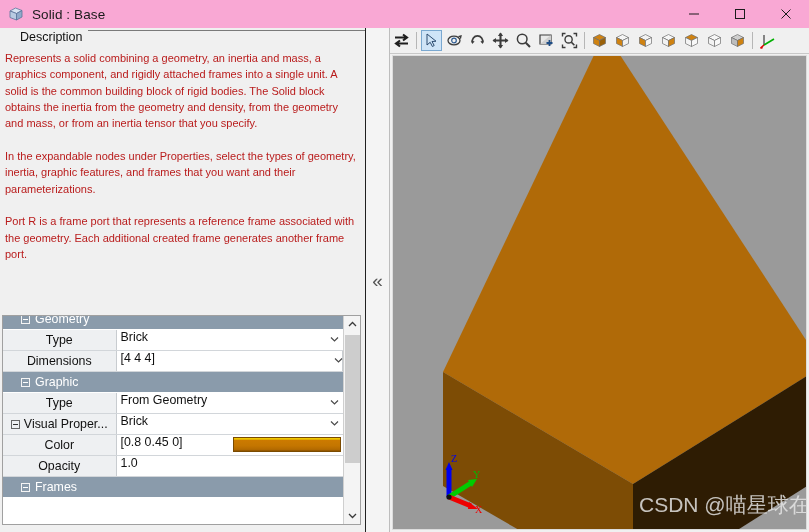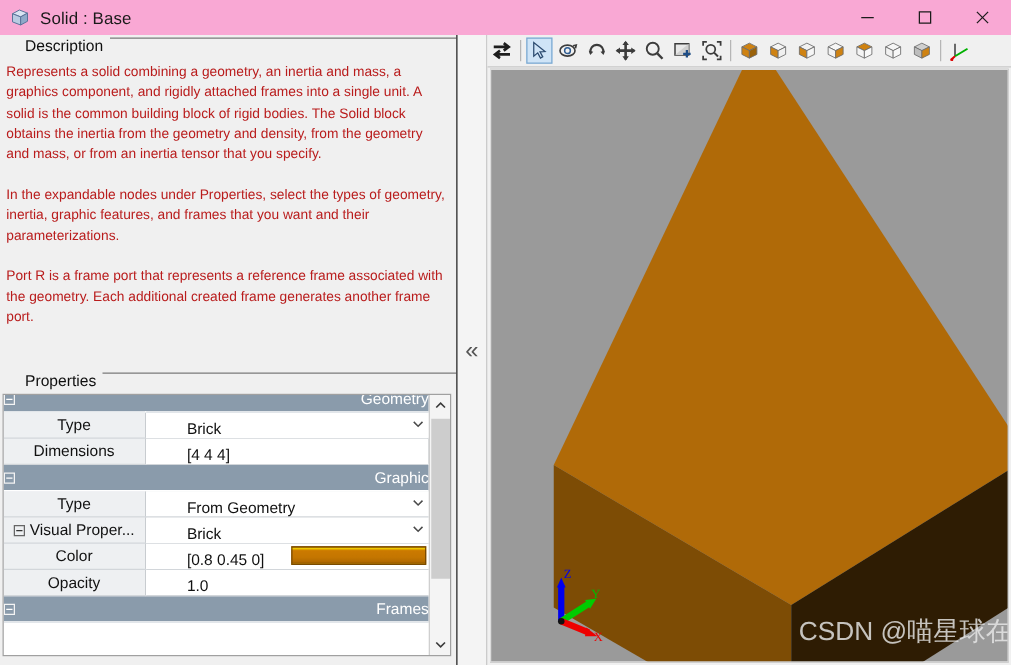--- a/index.html
+++ b/index.html
@@ -68,21 +68,21 @@
     border-collapse:collapse;
     table-layout:fixed;
     font-size:12.4px;
   }
   #proptable td { padding:0; height:20px; }
   .node-row td {
     background:#8a9bab; color:#ffffff;
     border-bottom:1px solid #ffffff;
     font-size:12.4px;
   }
-  .node-row.lvl1 .node-cell { padding-left:0;justify-content:space-between; }
+  .node-row.lvl1 .node-cell { padding-left:18px; }
   .node-row .node-cell { display:flex; align-items:center; height:20px; }
   .tw {
     display:inline-block; width:9px; height:9px;
     border:1px solid #f4f4f4; margin-right:5px;
     position:relative; flex:none;
     background:#8a9bab;
   }
   .tw::before {
     content:""; position:absolute; left:1px; top:3px; width:5px; height:1px; background:#ffffff;
   }
@@ -100,21 +100,21 @@
   }
   .tw-small {
     display:inline-block; width:9px; height:9px; border:1px solid #666;
     position:relative; background:#eef0f2; flex:none;
   }
   .tw-small::before {
     content:""; position:absolute; left:1px; top:3px; width:5px; height:1px; background:#333;
   }
   .val-cell { position:relative; }
   .val-inner {
-    display:flex; align-items:flex-end; height:20px; padding-left:4px; color:#111;margin-left:29px;
+    display:flex; align-items:flex-start; height:20px; padding-left:4px; color:#111;
   }
   .combo { position:relative; }
   .chev {
     position:absolute; right:5px; top:6px; width:8px; height:8px;
   }
   .chev svg { display:block; }
   .unit-cell {
     border-left:1px solid #c8ccd0; position:relative;
   }
   .swatch-cell { position:relative; }
@@ -225,24 +225,20 @@
       <div class="group-label">Description</div>
       <div class="group-rule"></div>
     </div>
 
     <div id="desc-text">Represents a solid combining a geometry, an inertia and mass, a graphics component, and rigidly attached frames into a single unit. A solid is the common building block of rigid bodies. The Solid block obtains the inertia from the geometry and density, from the geometry and mass, or from an inertia tensor that you specify.
 
 In the expandable nodes under Properties, select the types of geometry, inertia, graphic features, and frames that you want and their parameterizations.
 
 Port R is a frame port that represents a reference frame associated with the geometry. Each additional created frame generates another frame port.</div>
 
-    <div class="group-label-row" style="top:270px;">
-      <div class="group-label">Properties</div>
-      <div class="group-rule"></div>
-    </div>
 
     <div id="proptable-wrap">
       <table id="proptable">
         <colgroup>
             <col style="width:113px">
             <col>
             <col style="width:0">
           </colgroup>
         <tbody id="proptable-body">
             <tr class="node-row lvl1">

